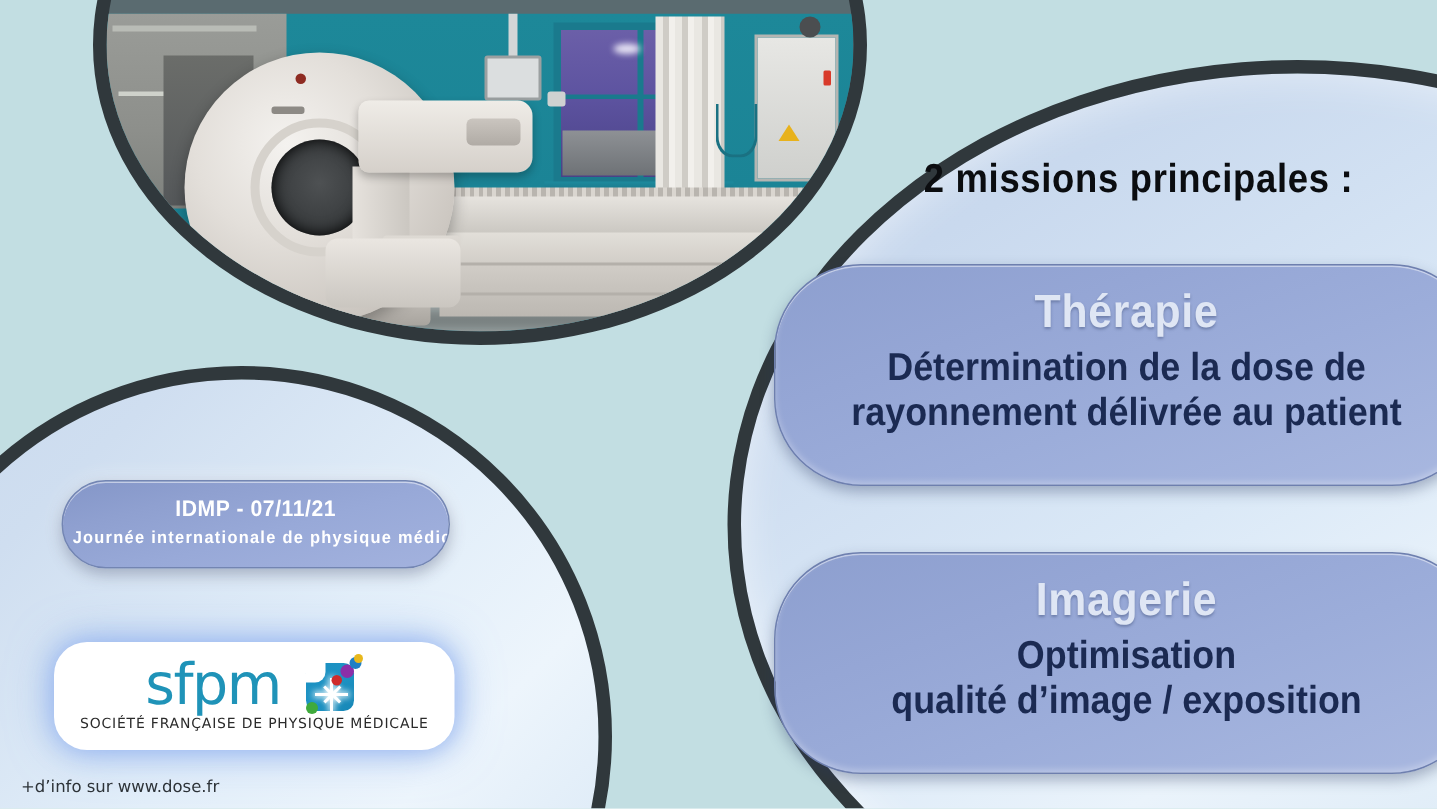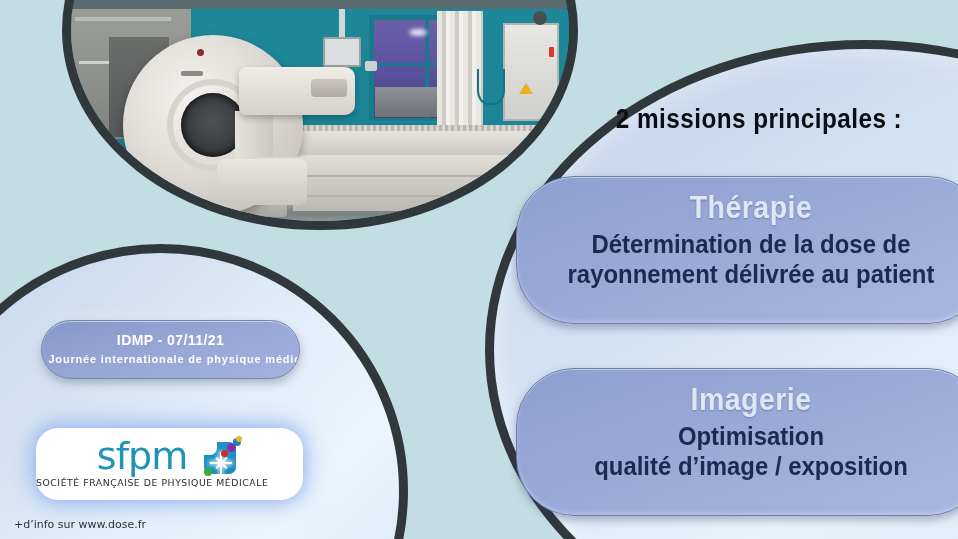--- a/index.html
+++ b/index.html
@@ -390,21 +390,21 @@
   }
   .mark-star i.b{ transform:rotate(-45deg); }
   .dot{ position:absolute; border-radius:50%; }
   .dot.green { width:8px;  height:8px;  left:2px;  top:32px; background:#3faa3c; }
   .dot.red   { width:7px;  height:7px;  left:19px; top:14px; background:#cf2b2b; }
   .dot.purple{ width:9px;  height:9px;  left:25px; top:7px;  background:#8b2fa8; }
   .dot.blue  { width:8px;  height:8px;  left:31px; top:2px;  background:#1f7fc4; }
   .dot.yellow{ width:6px;  height:6px;  left:34px; top:0px;  background:#e8b81c; }
   .sfpm-tag{
     position:absolute; left:0; top:49px; width:100%;
-    text-align:left;
+    text-align:center;
     font-family:"DejaVu Sans", sans-serif;
     font-size:9.3px;
     letter-spacing:.55px;
     color:#2b2b2b;
     white-space:nowrap;
   }
 
   
   .footer-note{
     position:absolute;

